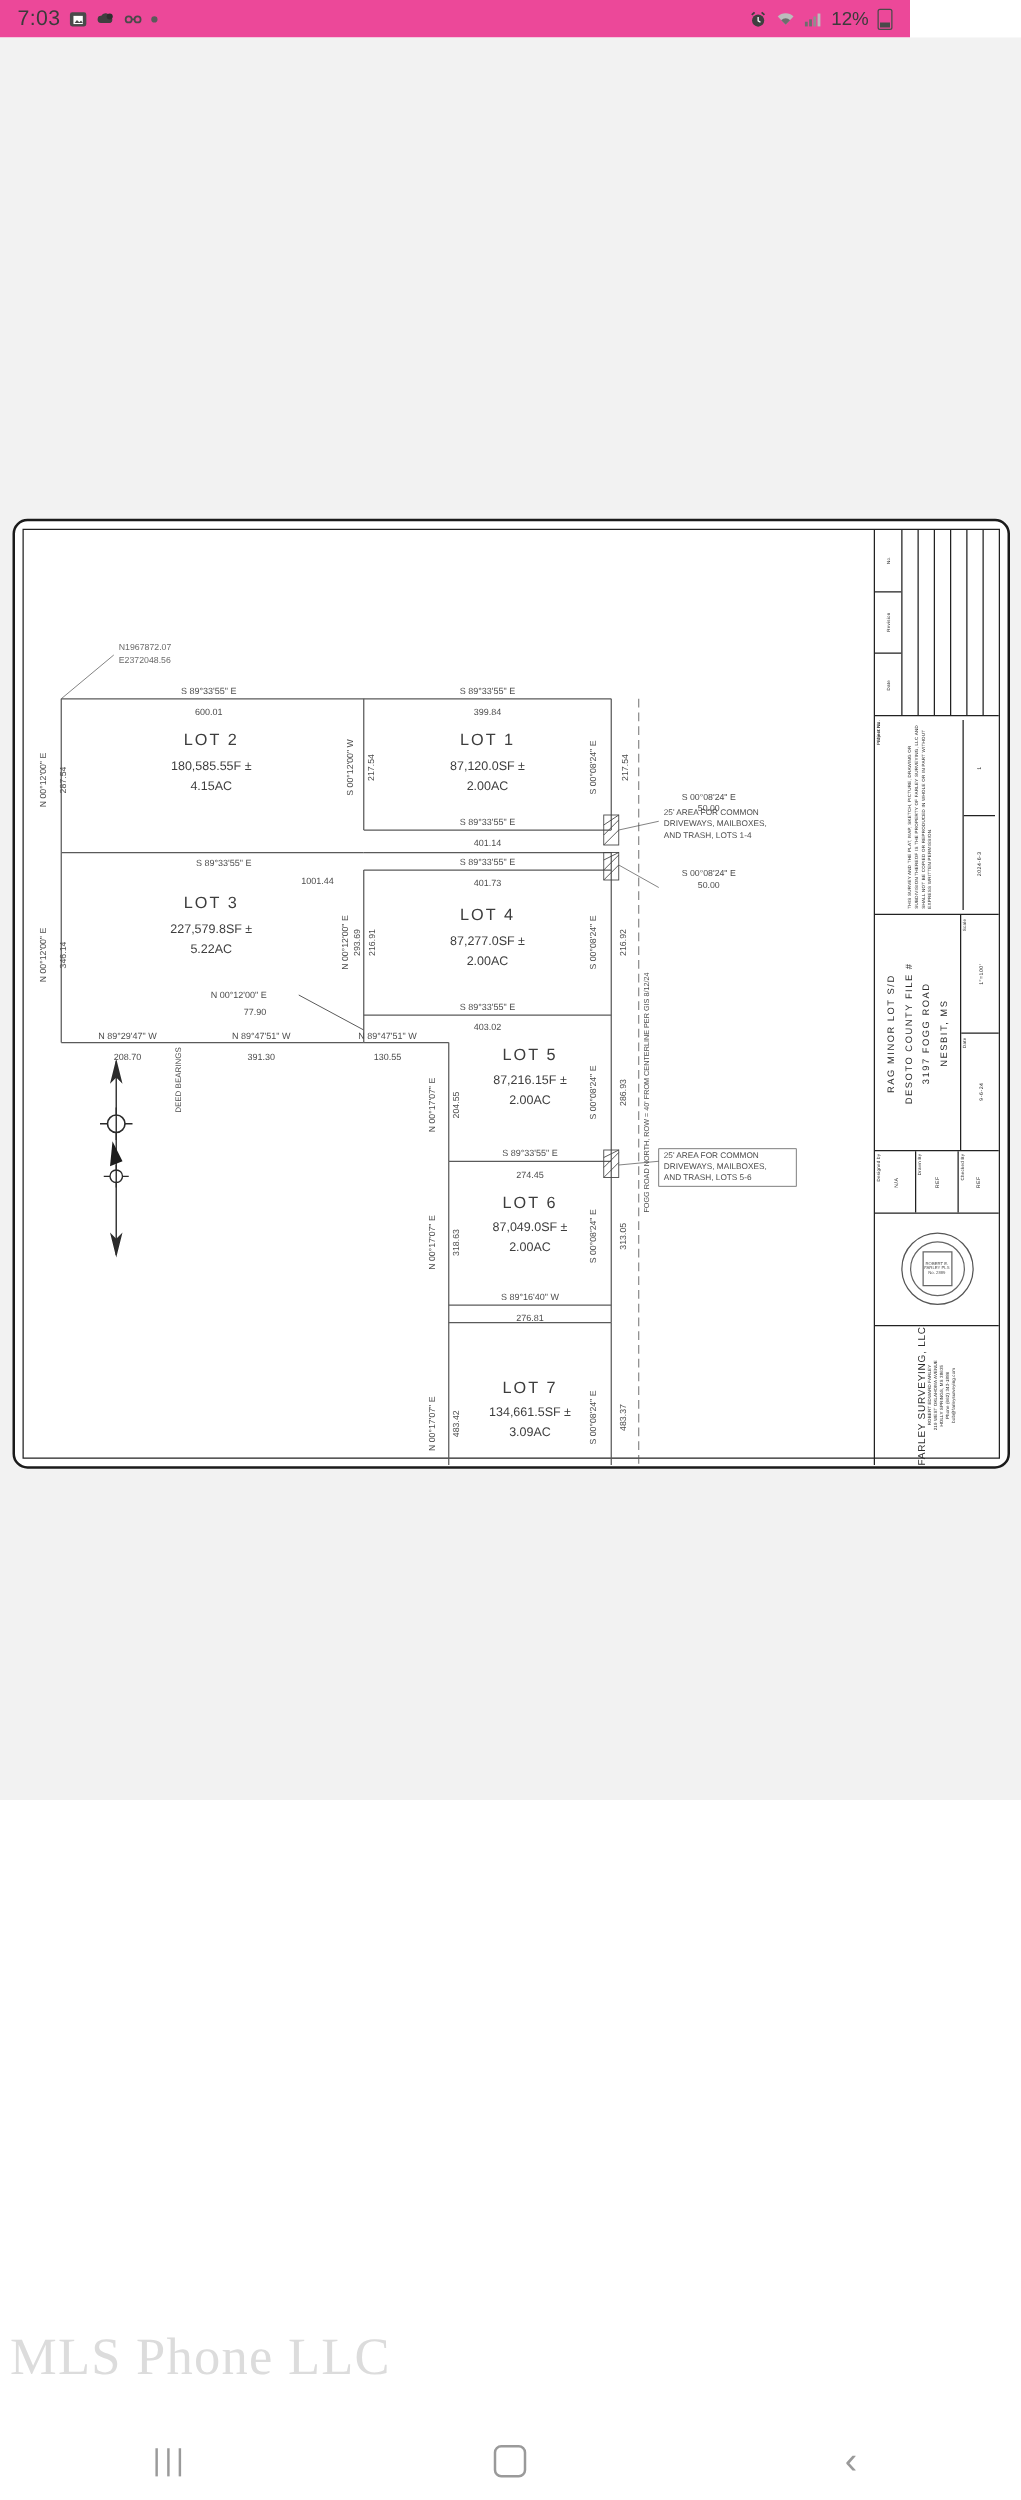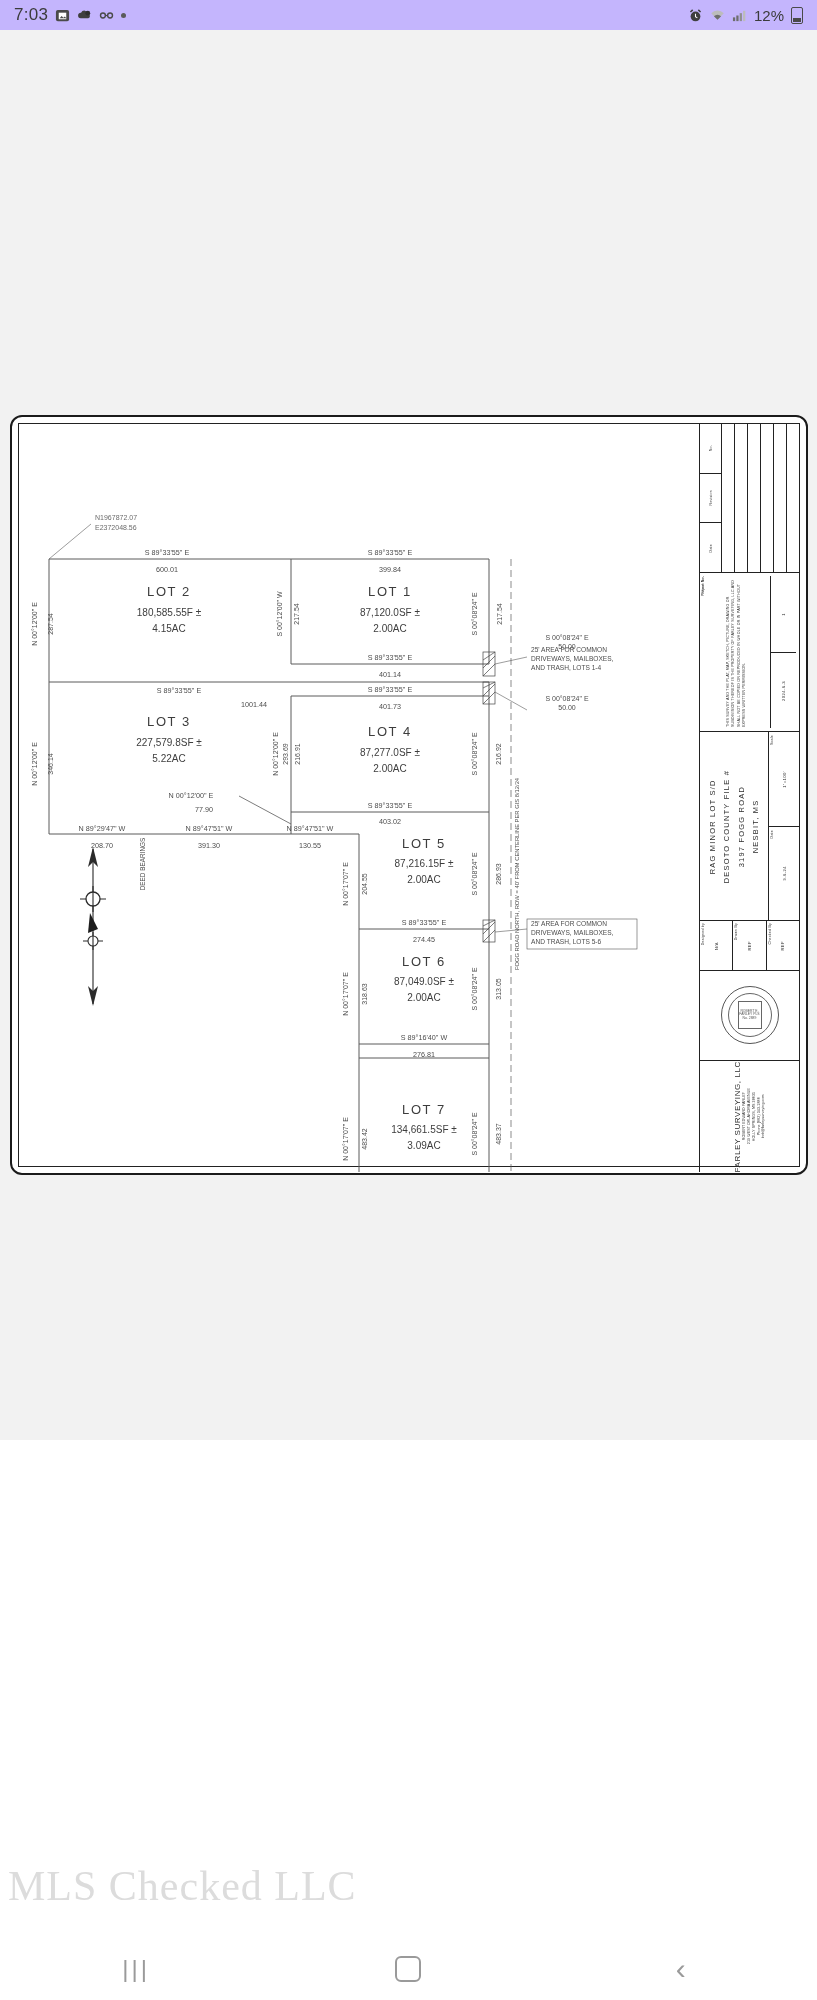--- a/index.html
+++ b/index.html
@@ -4,22 +4,22 @@
 <title>Plat Viewer</title>
 <style>
   html,body{margin:0;padding:0;}
   body{
     width:817px;height:2000px;background:#ffffff;
     font-family:"Liberation Sans", sans-serif;
     overflow:hidden;position:relative;
   }
   
   .statusbar{
-    position:absolute;left:0;top:0;width:817px;height:30px;
-    background:#c4b5fd;display:flex;align-items:center;
+    position:absolute;left:0;top:0;width:728px;height:30px;
+    background:#ec4899;display:flex;align-items:center;
     padding:0 14px;box-sizing:border-box;
   }
   .sb-left{display:flex;align-items:center;gap:7px;}
   .sb-time{font-size:17px;color:#3b3b3b;font-weight:400;letter-spacing:.3px;}
   .sb-ico{width:15px;height:15px;display:inline-block;color:#4a4a4a;}
   .sb-dot{width:5px;height:5px;border-radius:50%;background:#5a5a5a;display:inline-block;}
   .sb-right{margin-left:auto;display:flex;align-items:center;gap:7px;}
   .sb-batt{font-size:15px;color:#3b3b3b;}
   .sb-battico{
     width:10px;height:15px;border:1.5px solid #4a4a4a;border-radius:2px;
@@ -467,21 +467,21 @@
 
     <div class="tb-cell tb-firm" style="border-bottom:none">
       <span class="vtext firm-name">FARLEY SURVEYING, LLC</span>
       <span class="vtext firm-addr" style="white-space:normal;max-height:100px;text-align:center;"><span>ROBERT EDWARD FARLEY</span><br><span>219 WEST OKLAHOMA AVENUE</span><br><span>HOLLY SPRINGS, MS 38635</span><br><span>Phone (662) 343-1886</span><br><span>bob@farleysurveying.com</span></span>
     </div>
 
   </div>
  </div>
 </div>
 
-<div class="watermark">MLS Checked LLC</div>
+<div class="watermark">MLS Phone LLC</div>
 
 <div class="navbar">
   <div class="nav-btn">
     <span class="nav-recents">|||</span>
   </div>
   <div class="nav-btn">
     <span class="nav-home"></span>
   </div>
   <div class="nav-btn">
     <span class="nav-back">‹</span>

